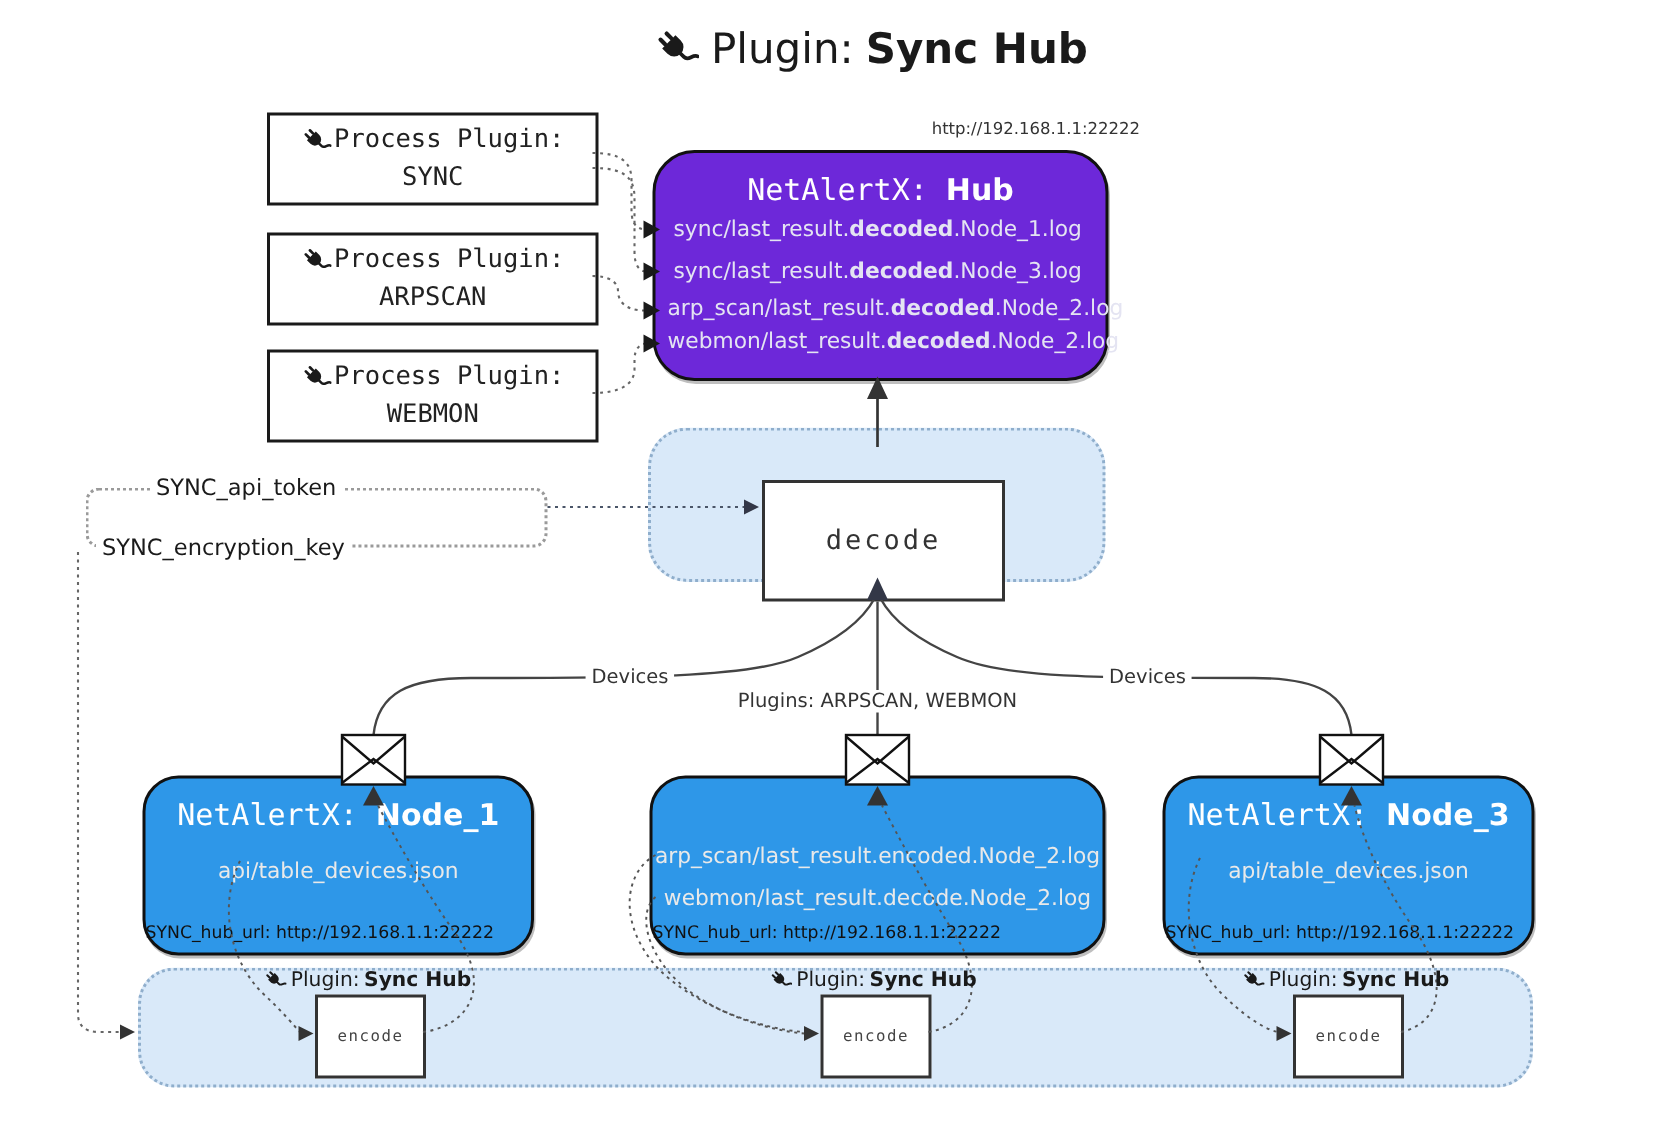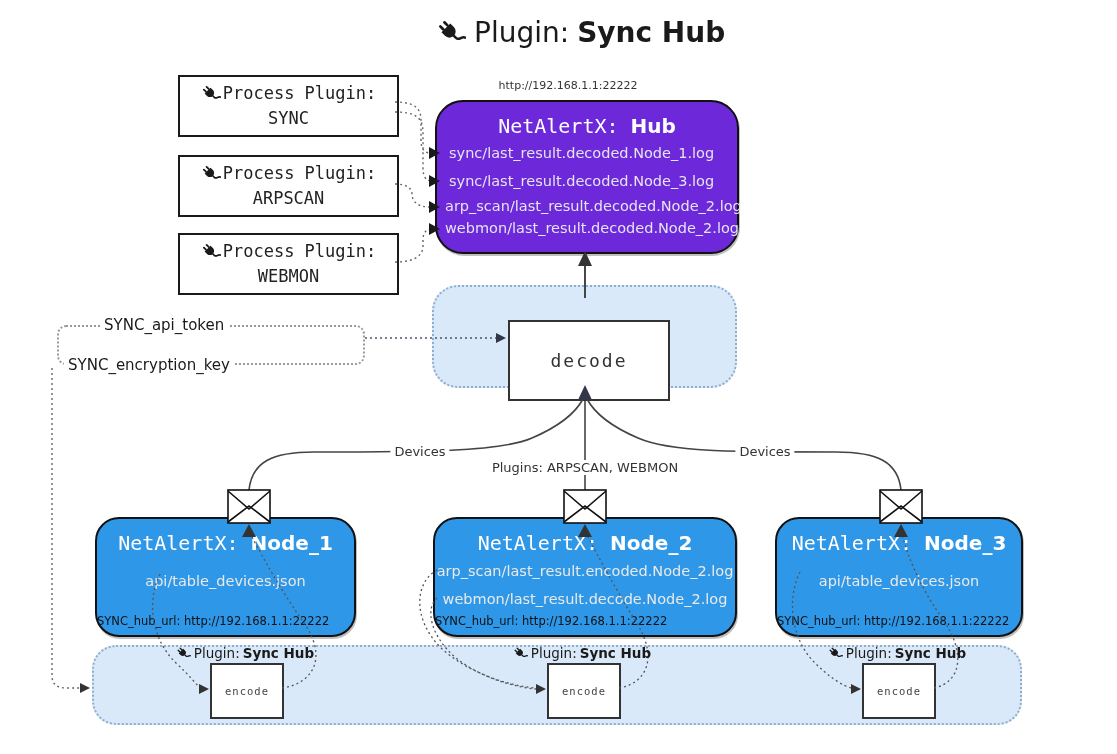--- a/index.html
+++ b/index.html
@@ -21,23 +21,23 @@
           display:flex;flex-direction:column;align-items:center;justify-content:center;line-height:1.45;}
   .pp-row{display:flex;align-items:center;gap:2px;font-size:17px;}
   .pp-name{font-size:17px;}
 
   
   .hub{left:435px;top:100px;width:300px;height:150px;background:#6d28d9;border:2.5px solid #111;
        border-radius:28px;box-shadow:1px 2px 0 rgba(0,0,0,.25);}
   .hub-title{position:absolute;left:0;top:12px;width:100%;text-align:center;color:#fff;font-size:20px;}
   .hub-title .name{font-family:"DejaVu Sans",sans-serif;font-weight:700;}
   .hub-line{position:absolute;left:12px;color:#E4E4F2;font-size:14.5px;white-space:nowrap;}
-  .hub-line b{font-weight:400;}
-
-  .hub-url{left:418px;top:79px;width:300px;text-align:center;font-size:11px;color:#333;}
+  .hub-line b{font-weight:700;}
+
+  .hub-url{left:460px;top:79px;width:300px;text-align:right;font-size:11px;color:#333;}
 
   
   .decode-wrap{left:432px;top:285px;width:305px;height:103px;background:#D9E9F9;
                border:2px dotted #8FAECC;border-radius:26px;box-sizing:border-box;}
   .decode-box{left:508px;top:298px;width:158px;height:77px;background:#fff;border:2px solid #333;
               display:flex;align-items:center;justify-content:center;font-size:18px;color:#333;letter-spacing:2px;margin-top:22px;}
 
   
   .token-rect{left:57px;top:325px;width:308px;height:40px;border:2px dotted #9a9a9a;border-radius:9px;box-sizing:border-box;}
   .cfg-label{background:#fff;padding:0 4px;font-size:15px;color:#1a1a1a;white-space:nowrap;}
@@ -140,21 +140,20 @@
     <div class="abs decode-box mono">decode</div>
 
     <div class="abs token-rect"></div>
 
     <div class="abs node node-1">
       <div class="node-title mono"><span>NetAlertX: </span><span class="name">Node_1</span></div>
       <div class="node-file" style="top:54px">api/table_devices.json</div>
       <div class="node-url">SYNC_hub_url: http://192.168.1.1:22222</div>
     </div>
     <div class="abs node node-2">
-      <div class="node-title mono"><span>NetAlertX: </span><span class="name">Node_2</span></div>
       <div class="node-file" style="top:44px">arp_scan/last_result.encoded.Node_2.log</div>
       <div class="node-file" style="top:72px">webmon/last_result.decode.Node_2.log</div>
       <div class="node-url">SYNC_hub_url: http://192.168.1.1:22222</div>
     </div>
     <div class="abs node node-3">
       <div class="node-title mono"><span>NetAlertX: </span><span class="name">Node_3</span></div>
       <div class="node-file" style="top:54px">api/table_devices.json</div>
       <div class="node-url">SYNC_hub_url: http://192.168.1.1:22222</div>
     </div>
 

